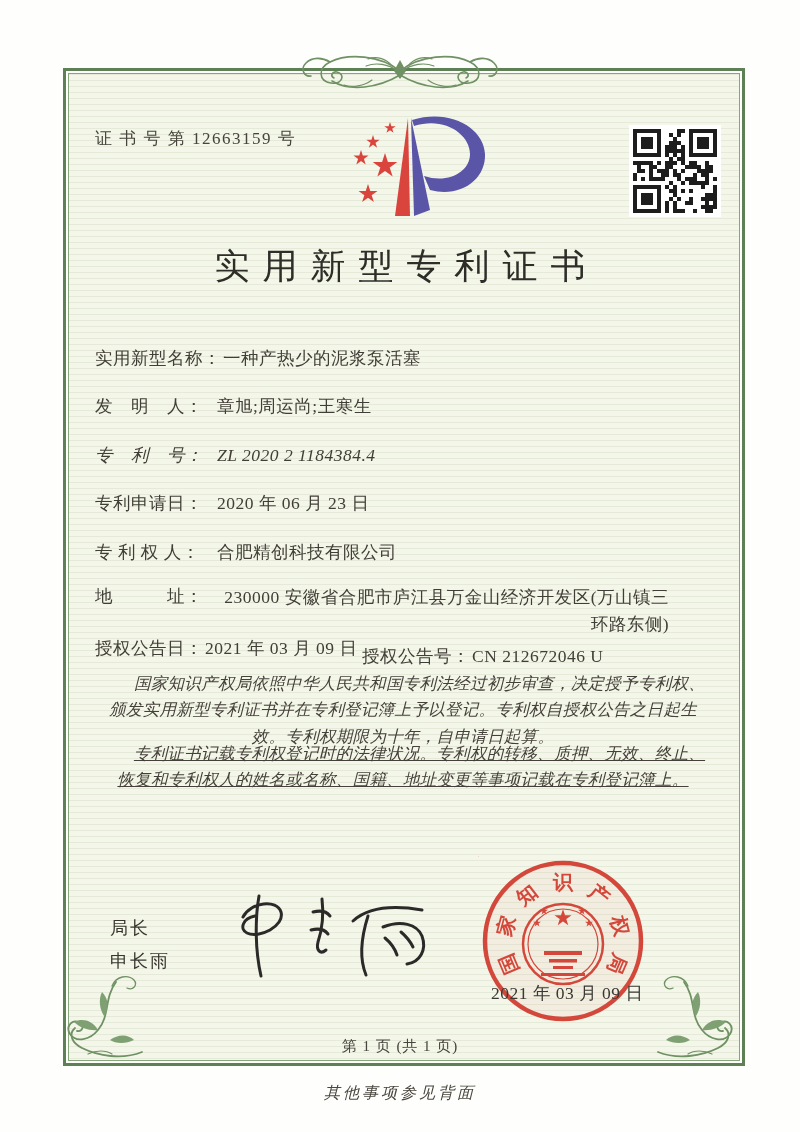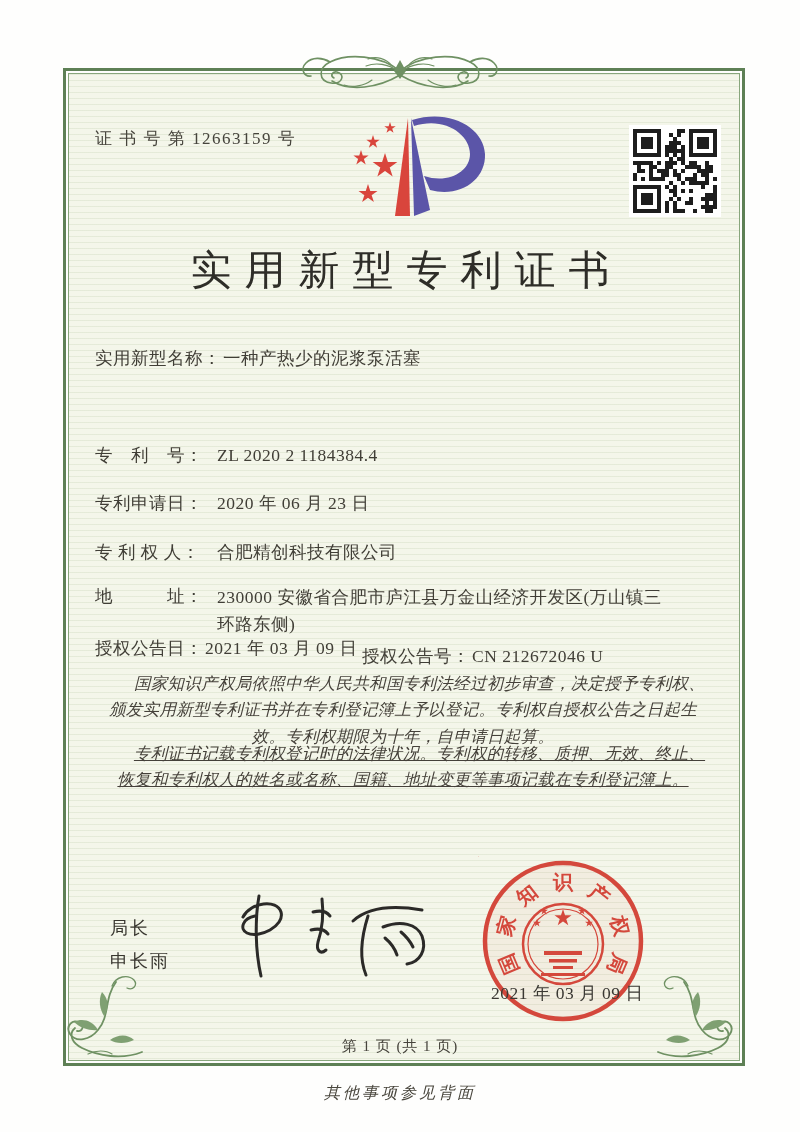--- a/index.html
+++ b/index.html
@@ -15,26 +15,26 @@
   
   .orn{position:absolute;pointer-events:none;}
   .orn svg{display:block;}
   
   .cert-number{position:absolute;left:95px;top:127px;font-size:17px;letter-spacing:1.5px;color:#46443c;}
   .logo{position:absolute;left:338px;top:106px;}
   .qr{position:absolute;left:629px;top:125px;width:92px;height:92px;background:#fff;}
   .qr svg{display:block;width:100%;height:100%;shape-rendering:crispEdges;}
   .qr svg rect{fill:#1d1d1d;}
   .doc-title{position:absolute;left:0;right:0;top:243px;text-align:center;
-             font-size:41px;letter-spacing:13px;padding-left:13px;color:#2e2d28;}
+             font-size:35px;letter-spacing:13px;padding-left:13px;color:#2e2d28;}
   
   .row{position:absolute;left:95px;font-size:17.5px;letter-spacing:0.5px;color:#403e36;white-space:nowrap;}
   .row .lab{display:inline-block;min-width:120px;}
   .row .val{margin-left:2px;}
-  .row .val.wrap{display:inline-block;white-space:normal;width:452px;vertical-align:top;line-height:1.55;}
+  .row .val.wrap{display:inline-block;white-space:normal;width:452px;vertical-align:top;line-height:1.55;text-align:right;}
   .row .pair2{position:absolute;left:267px;top:8px;white-space:nowrap;}
   
   .para{position:absolute;left:95px;width:616px;font-size:16.5px;line-height:1.6;
         font-style:italic;color:#45413a;text-indent:2em;letter-spacing:0.3px;text-align:center;}
   
   .signer{position:absolute;left:110px;font-size:18px;color:#38362f;letter-spacing:2px;}
   .signature{position:absolute;left:225px;top:886px;}
   
   .seal{position:absolute;left:478px;top:856px;opacity:0.92;}
   .seal-date{position:absolute;left:491px;top:981px;font-size:17.5px;color:#3a3833;letter-spacing:0.5px;z-index:3;}
@@ -251,21 +251,24 @@
         <rect x="18" y="20" width="1" height="1"></rect>
         <rect x="19" y="20" width="1" height="1"></rect>
       </svg>
   </div>
 
   <div class="doc-title">实用新型专利证书</div>
 
   <div class="row" style="top:346px;">
     <span class="lab">实用新型名称：</span><span class="val">一种产热少的泥浆泵活塞</span>
   </div>
-  <div class="row" style="top:443px;">
+  <div class="row" style="top:394px;">
+    <span class="lab">发　明　人：</span><span class="val">章旭;周运尚;王寒生</span>
+  </div>
+  <div class="row" style="top:443px;font-style:italic;">
     <span class="lab">专　利　号：</span><span class="val">ZL 2020 2 1184384.4</span>
   </div>
   <div class="row" style="top:491px;">
     <span class="lab">专利申请日：</span><span class="val">2020 年 06 月 23 日</span>
   </div>
   <div class="row" style="top:540px;">
     <span class="lab">专 利 权 人：</span><span class="val">合肥精创科技有限公司</span>
   </div>
   <div class="row" style="top:584px;">
     <span class="lab">地　　　址：</span><span class="val wrap">230000 安徽省合肥市庐江县万金山经济开发区(万山镇三环路东侧)</span>

